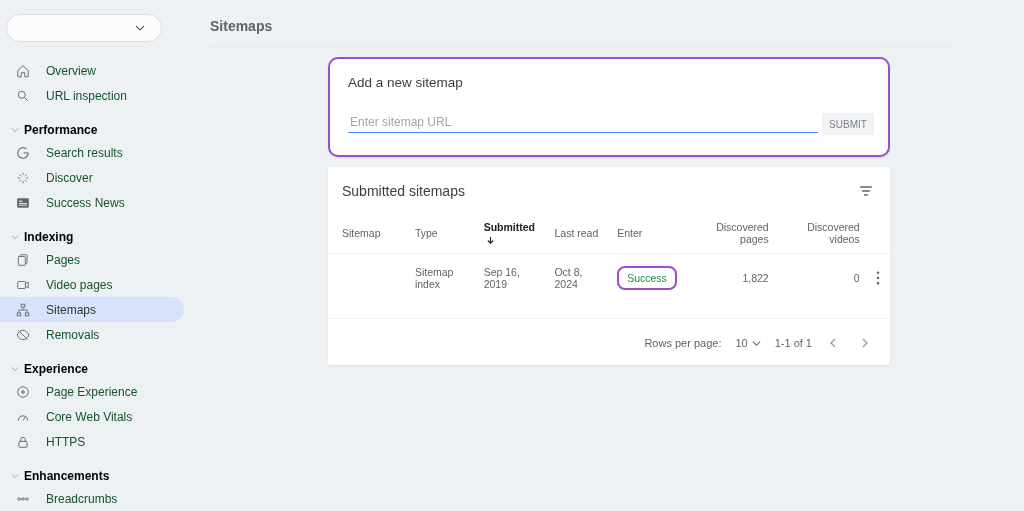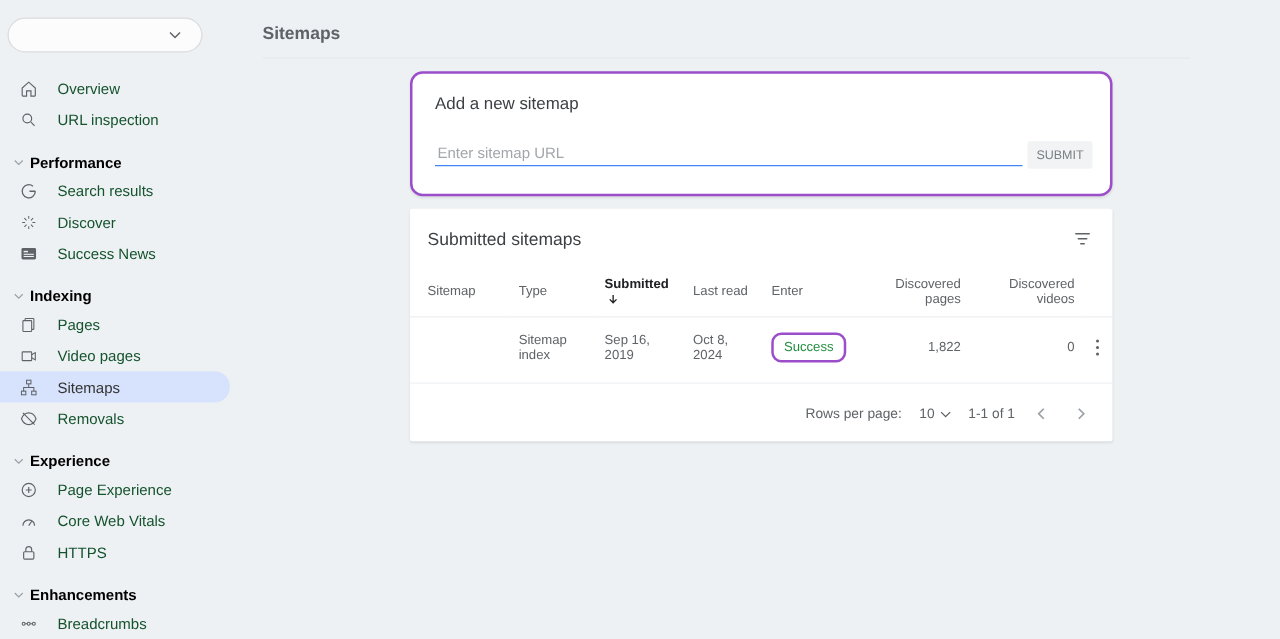--- a/index.html
+++ b/index.html
@@ -38,21 +38,21 @@
 
   table { width:100%; border-collapse:collapse; font-size:10.5px; color:#5f6368; }
   th { text-align:left; font-weight:400; padding:8px 6px; }
   th.sorted { color:#202124; font-weight:600;margin-top:32px; }
   tbody td { padding:12px 6px; border-top:1px solid #eceef0;margin-left:39px; }
   .status-cell { position:relative; }
   .status-box { display:inline-block; border:2px solid #9b4dca; border-radius:8px; padding:4px 8px; color:#1e8e3e; font-size:10.5px; }
   .num { text-align:right; }
   .more-btn { width:14px; cursor:pointer; color:#5f6368; }
 
-  .pagination { display:flex; align-items:center; justify-content:flex-end; gap:14px; padding:16px 18px 14px 0; font-size:11px; color:#5f6368; border-top:1px solid #f0f2f4; margin-top:4px;}
+  .pagination { display:flex; align-items:center; justify-content:flex-end; gap:14px; padding:16px 18px 14px 0; font-size:11px; color:#5f6368; border-top:1px solid #f0f2f4; margin-top:16px;}
   .pagination .label { }
   .pagination .rpp-select { display:inline-flex; align-items:center; gap:4px; cursor:pointer; }
   .pagination .pg-btn { width:16px; height:16px; display:flex; align-items:center; justify-content:center; cursor:pointer; color:#9aa0a6; }
 
   svg { display:block; }
 </style>
 </head>
 <body>
 
 <div class="sidebar">

